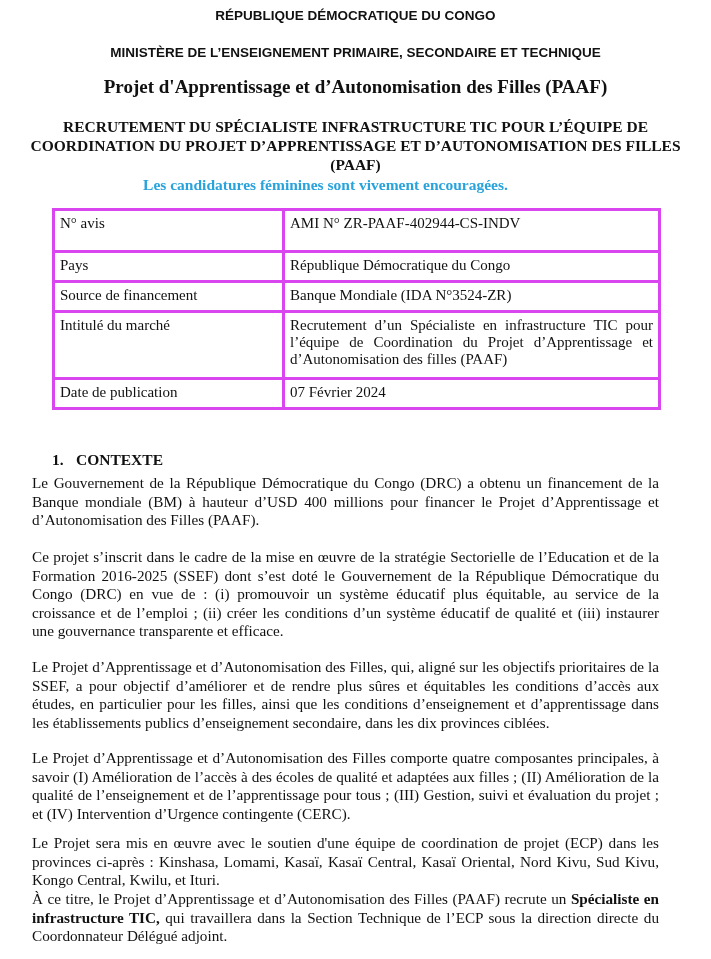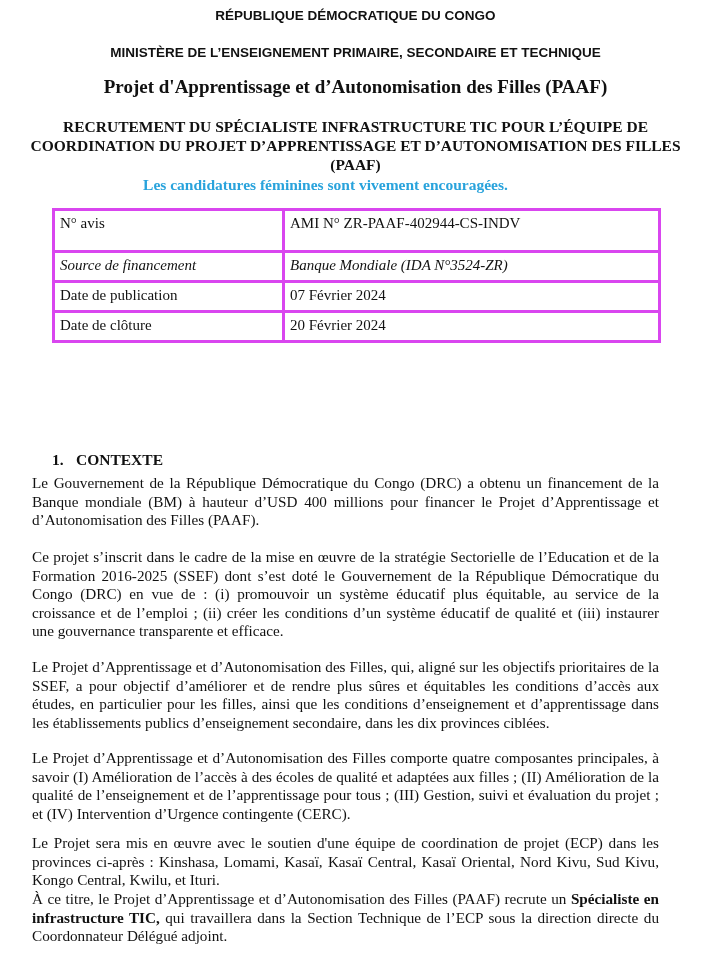--- a/index.html
+++ b/index.html
@@ -52,31 +52,35 @@
 <div class="h-proj">Projet d'Apprentissage et d’Autonomisation des Filles (PAAF)</div>
 <div class="h-title">RECRUTEMENT DU SPÉCIALISTE INFRASTRUCTURE TIC POUR L’ÉQUIPE DE COORDINATION DU PROJET D’APPRENTISSAGE ET D’AUTONOMISATION DES FILLES (PAAF)</div>
 <div class="h-enc">Les candidatures féminines sont vivement encouragées.</div>
 
 <table class="info">
   <tbody>
       <tr style="height:42px;">
     <td class="k">N° avis</td>
     <td class="v">AMI N° ZR-PAAF-402944-CS-INDV</td>
   </tr>
-  <tr style="height:30px;font-style:italic;">
+  <tr style="height:30px;">
+    <td class="k">Pays</td>
+    <td class="v">République Démocratique du Congo</td>
+  </tr>
+  <tr style="height:30px;">
     <td class="k">Source de financement</td>
     <td class="v">Banque Mondiale (IDA N°3524-ZR)</td>
+  </tr>
+  <tr style="height:67px;">
+    <td class="k">Intitulé du marché</td>
+    <td class="v">Recrutement d’un Spécialiste en infrastructure TIC pour l’équipe de Coordination du Projet d’Apprentissage et d’Autonomisation des filles (PAAF)</td>
   </tr>
   <tr style="height:30px;">
     <td class="k">Date de publication</td>
     <td class="v">07 Février 2024</td>
-  </tr>
-  <tr style="height:30px;">
-    <td class="k">Date de clôture</td>
-    <td class="v">20 Février 2024</td>
   </tr>
 </tbody>
   </table>
 
 <div class="sec">
   <span class="num">1.</span><span>CONTEXTE</span>
 </div>
 
 <p class="para" style="top:473px;">Le Gouvernement de la République Démocratique du Congo (DRC) a obtenu un financement de la Banque mondiale (BM) à hauteur d’USD 400 millions pour financer le Projet d’Apprentissage et d’Autonomisation des Filles (PAAF).</p>
 <p class="para" style="top:547px;">Ce projet s’inscrit dans le cadre de la mise en œuvre de la stratégie Sectorielle de l’Education et de la Formation 2016-2025 (SSEF) dont s’est doté le Gouvernement de la République Démocratique du Congo (DRC) en vue de : (i) promouvoir un système éducatif plus équitable, au service de la croissance et de l’emploi ; (ii) créer les conditions d’un système éducatif de qualité et (iii) instaurer une gouvernance transparente et efficace.</p>

